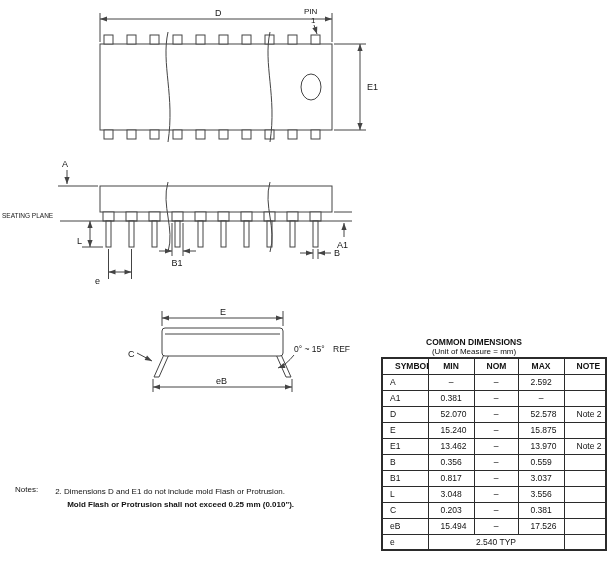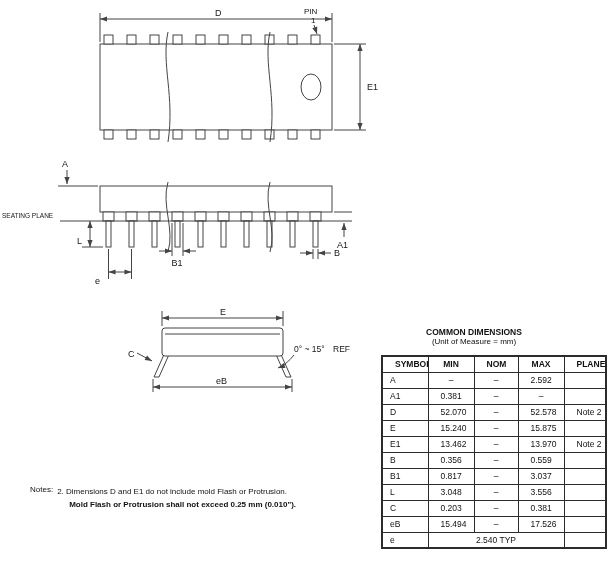--- a/index.html
+++ b/index.html
@@ -6,32 +6,32 @@
   html,body { background:#fff; }
   body { font-family:"Liberation Sans", sans-serif; color:#111; }
   .page { position:relative; width:612px; height:580px; background:#fff; overflow:hidden; }
   .drawing-svg { position:absolute; left:0; top:0; }
   .drawing-svg text { fill:#161616; font-family:"Liberation Sans", sans-serif; }
   .dim-label { font-size:9px; }
   .small-label { font-size:8px; }
   .tiny-label { font-size:6.5px; }
   .angle-label { font-size:8.5px; }
 
-  .dims-panel { position:absolute; left:381px; top:327px; width:186px; }
+  .dims-panel { position:absolute; left:381px; top:337px; width:186px; }
   .tbl-title { font-size:8.5px; font-weight:bold; text-align:center; line-height:10px; }
-  .tbl-sub { font-size:8px; text-align:center; line-height:10px; margin-bottom:8px; }
+  .tbl-sub { font-size:8px; text-align:center; line-height:10px; }
   table.dims { border-collapse:collapse; width:224px; table-layout:fixed; border:2px solid #2b2b2b; }
   table.dims th, table.dims td {
     border:1px solid #2b2b2b; font-size:8.5px; text-align:center;
     height:16px; padding:0 12px; white-space:nowrap; overflow:hidden;margin-left:37px;
   }
   table.dims th { font-weight:bold; }
   table.dims td.sym { text-align:left; padding-left:7px; }
 
-  .notes { position:absolute; left:30px; top:485px; font-size:8px; display:flex; gap:4px; }
+  .notes { position:absolute; left:15px; top:485px; font-size:8px; display:flex; gap:17px; }
   .notes .lines div { line-height:13px; white-space:nowrap; }
   .notes .indent { padding-left:12px;font-weight:bold; }
 </style>
 </head>
 <body>
 
 <div class="page">
 
   <svg class="drawing-svg" width="612" height="580" viewBox="0 0 612 580">
     <defs>
@@ -201,21 +201,21 @@
           <col style="width:44px">
           <col style="width:46px">
           <col style="width:42px">
       </colgroup>
       <thead>
         <tr>
           <th>SYMBOL</th>
           <th>MIN</th>
           <th>NOM</th>
           <th>MAX</th>
-          <th>PLANE</th>
+          <th>NOTE</th>
         </tr>
       </thead>
       <tbody id="dim-rows">
           <tr>
             <td class="sym">A</td>
             <td>–</td>
             <td>–</td>
             <td>2.592</td>
             <td></td>
           </tr>

